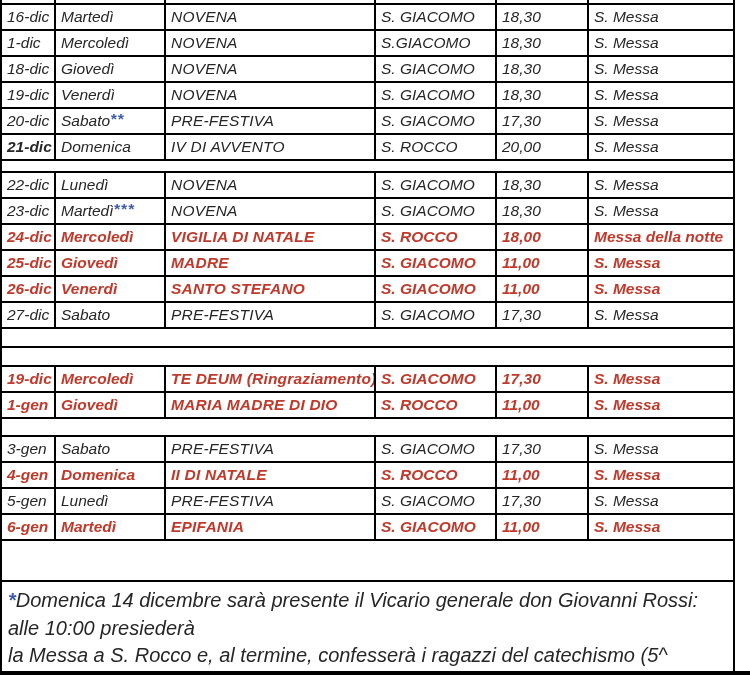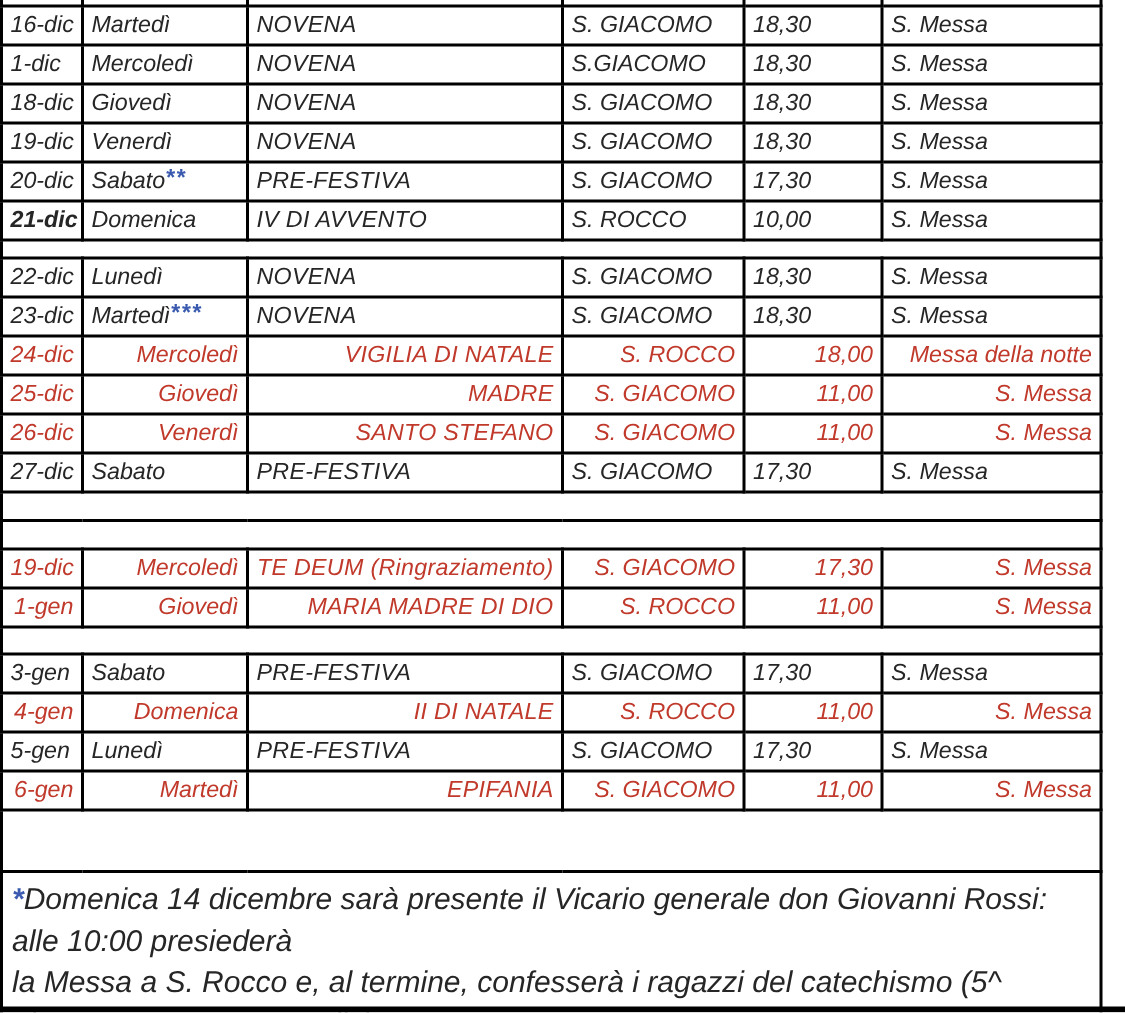--- a/index.html
+++ b/index.html
@@ -15,21 +15,21 @@
     padding-left:16px;
   }
   td {
     border:2px solid #000000;
     padding:1px 5px;
     height:22px;
     overflow:hidden; white-space:nowrap;
     vertical-align:middle;
   }
   tr.partial td { border-top:none; height:3px; padding:0; }
-  tr[data-style="r"] td { color:#c0392b; font-weight:normal;text-align:right; }
+  tr[data-style="r"] td { color:#c0392b; font-weight:bold; }
   tr[data-style="bd"] td.c-date { font-weight:bold;border-radius:11px; }
   td.c-event { letter-spacing:0.2px; }
   .note {
     color:#3b5bb0; font-weight:bold;
     position:relative; top:-2px; letter-spacing:1px;
   }
   tr.gap td { padding:0; }
   tr.gap-sm td { height:10px; }
   tr.gap-md td { height:17px; }
   tr.gap-lg td { height:16px; }
@@ -105,21 +105,21 @@
         <td class="c-event">PRE-FESTIVA</td>
         <td class="c-church">S. GIACOMO</td>
         <td class="c-time">17,30</td>
         <td class="c-mass">S. Messa</td>
       </tr>
       <tr data-style="bd">
         <td class="c-date">21-dic</td>
         <td class="c-day"><span>Domenica</span><span class="note"></span></td>
         <td class="c-event">IV DI AVVENTO</td>
         <td class="c-church">S. ROCCO</td>
-        <td class="c-time">10,00</td>
+        <td class="c-time">20,00</td>
         <td class="c-mass">S. Messa</td>
       </tr>
 
       <tr class="gap gap-sm">
           <td colspan="6"></td>
         </tr>
 
       <tr data-style="n">
         <td class="c-date">22-dic</td>
         <td class="c-day"><span>Lunedì</span><span class="note"></span></td>

